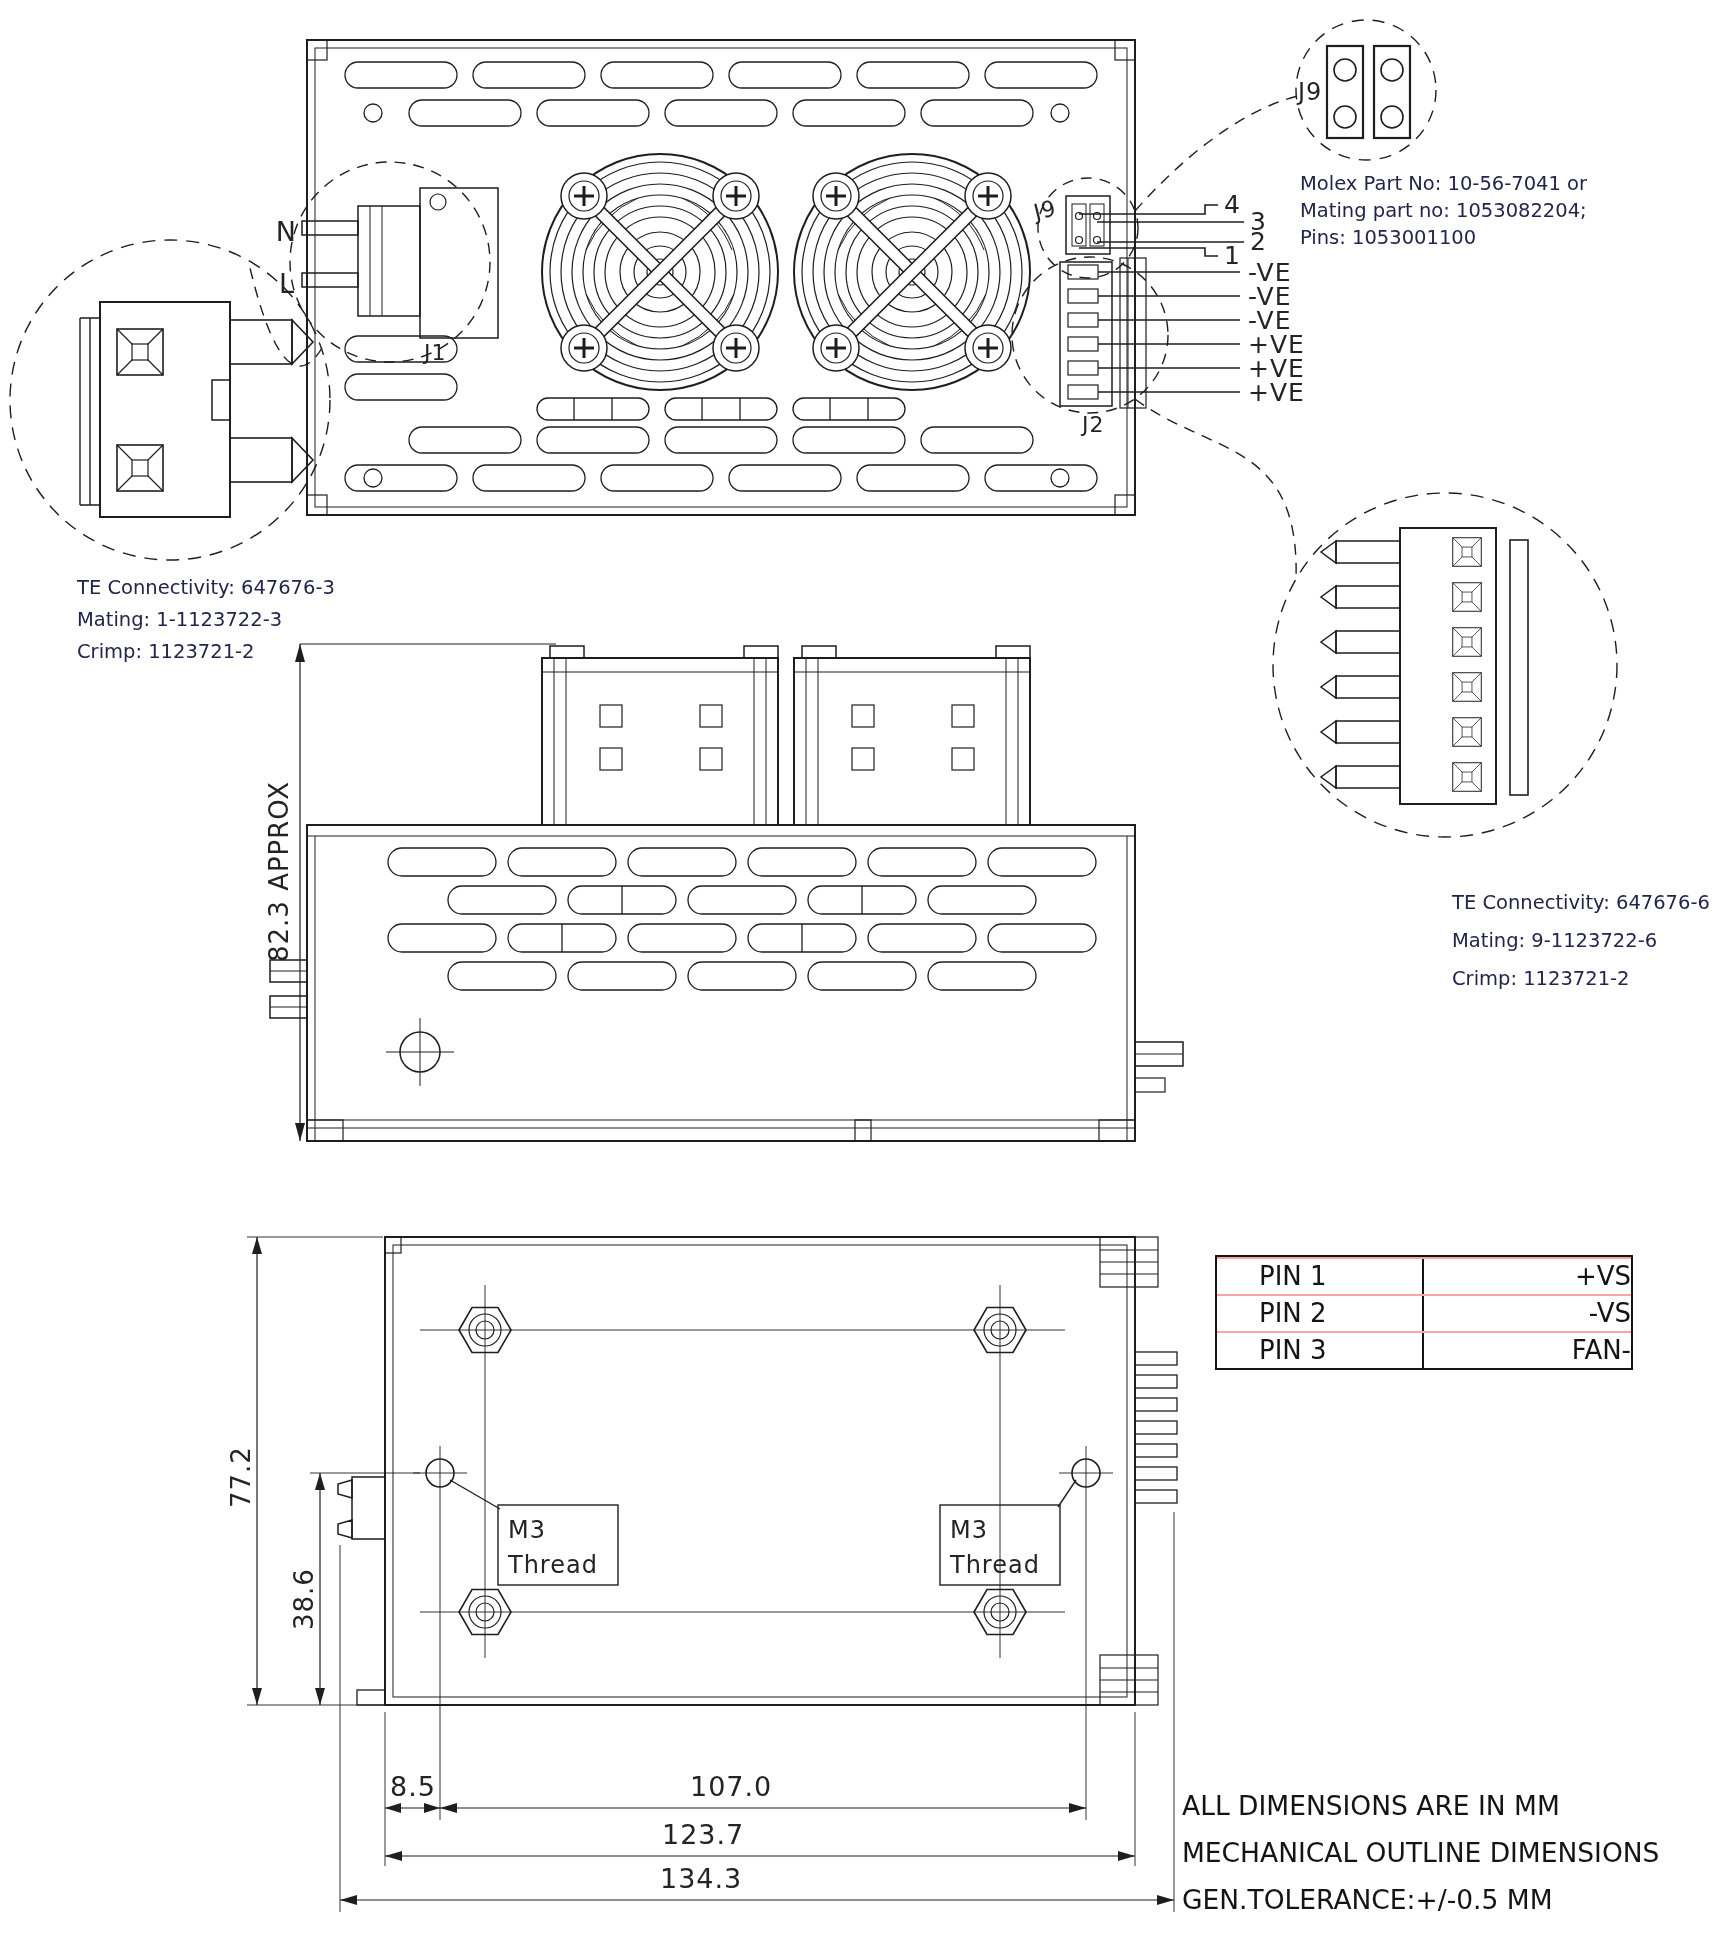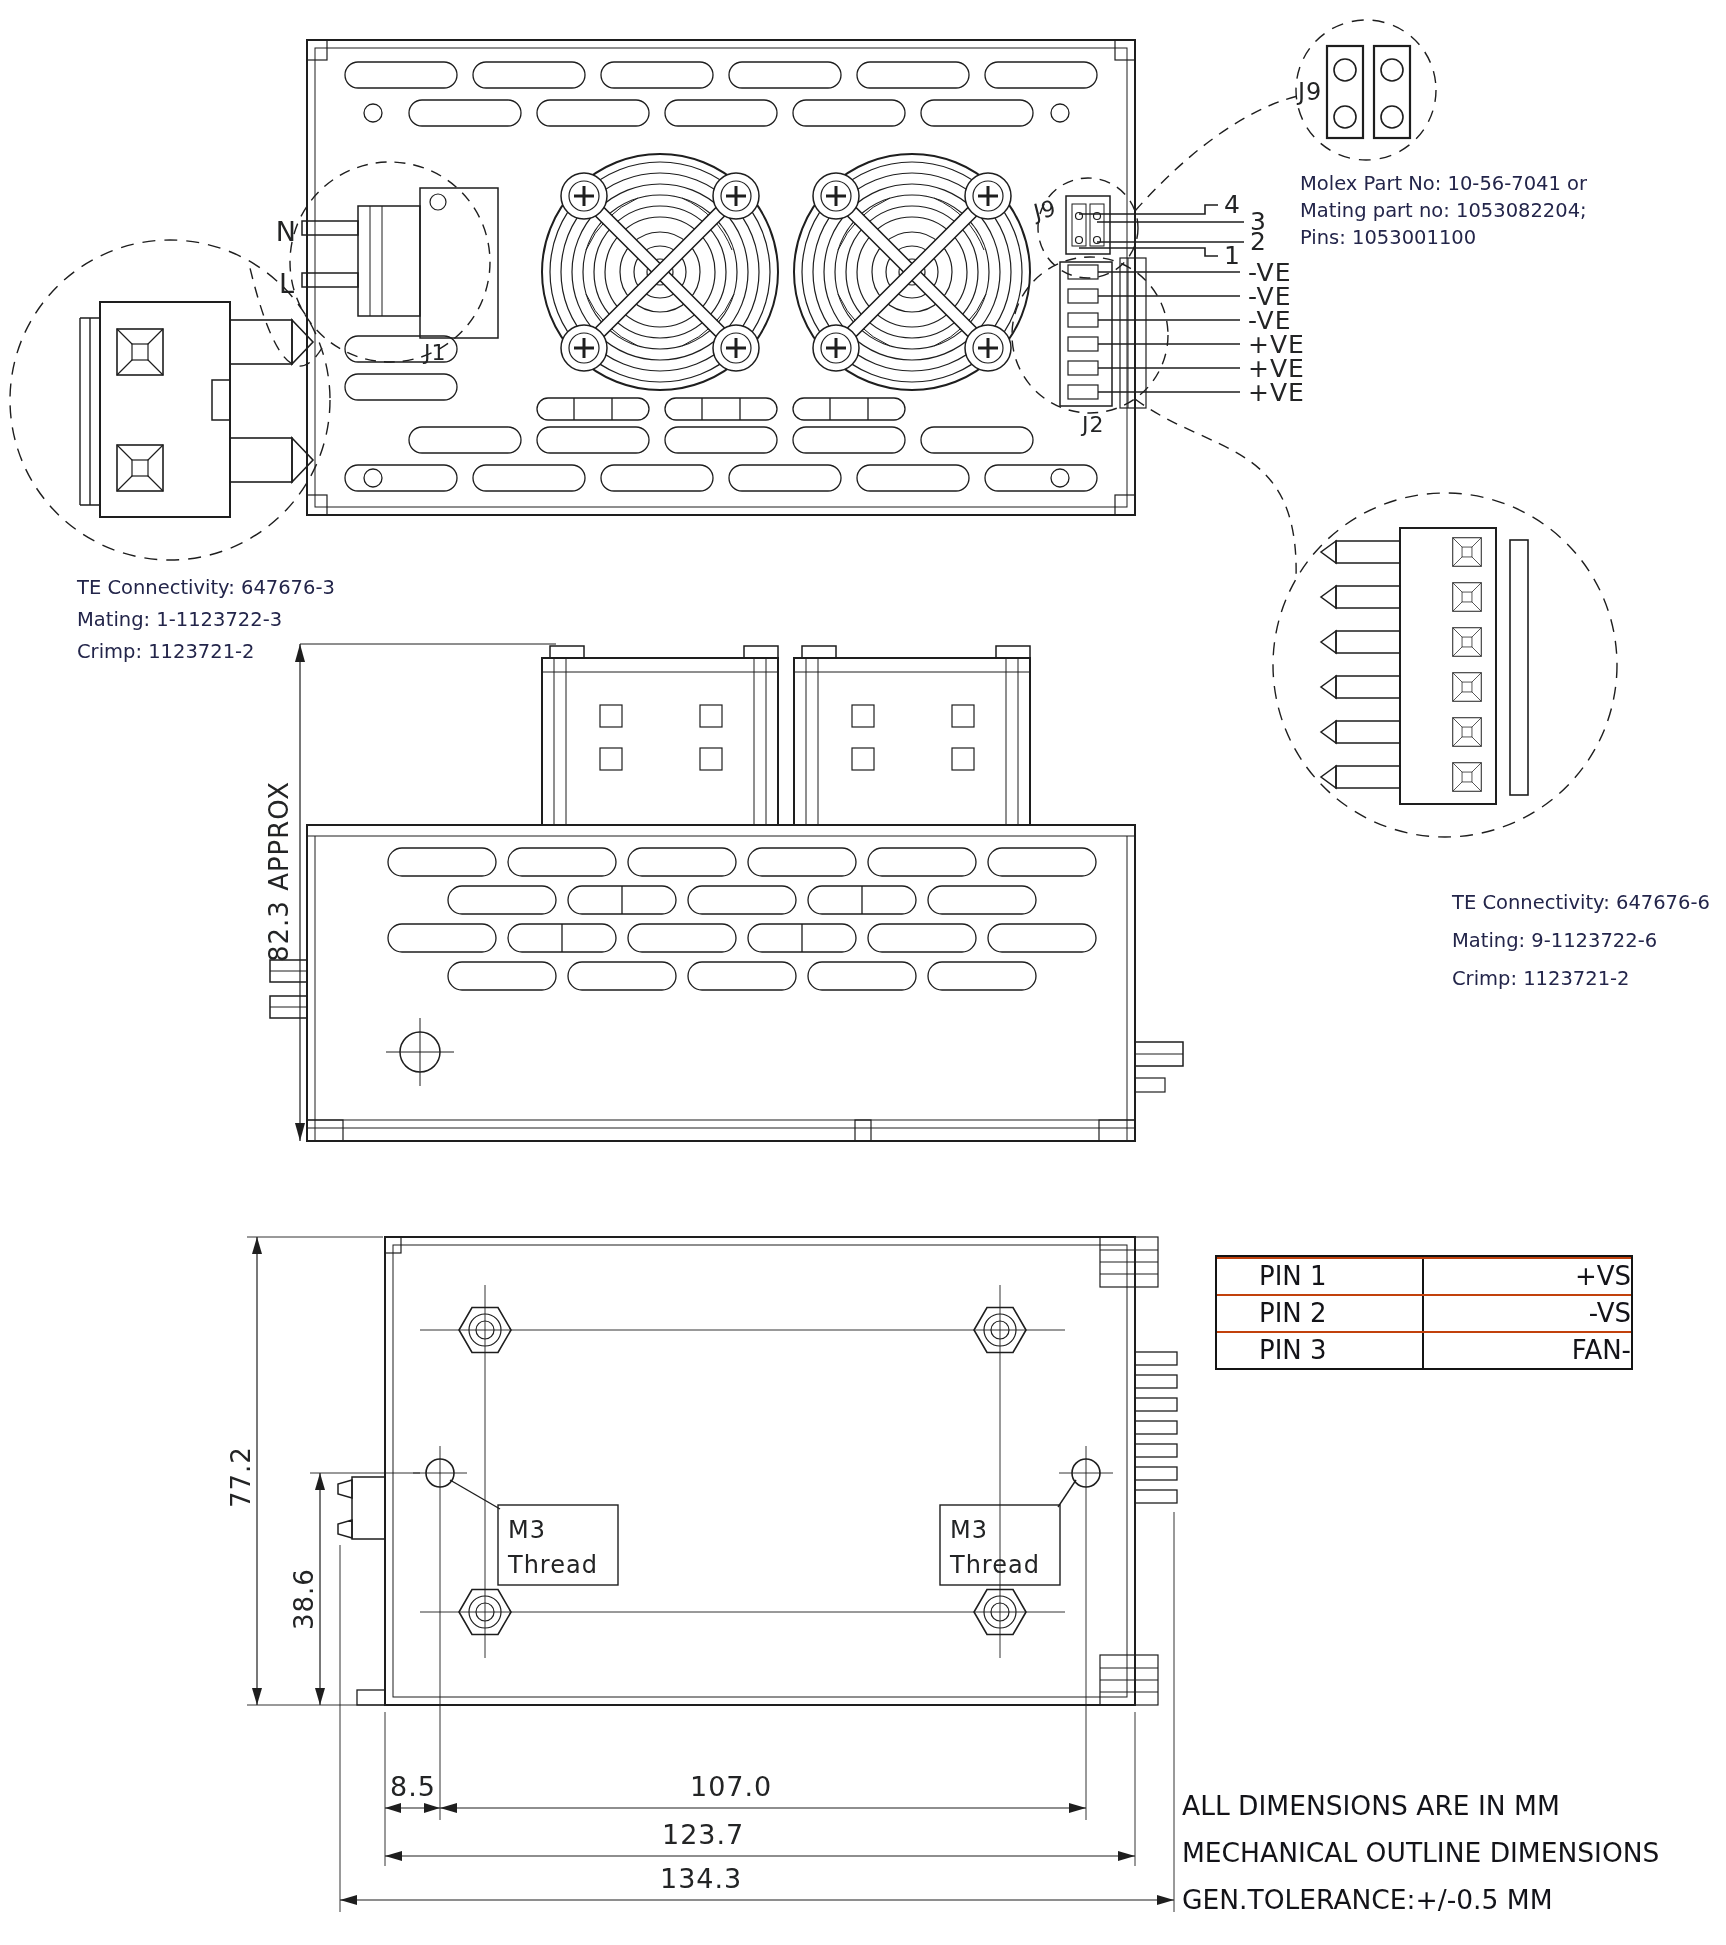--- a/index.html
+++ b/index.html
@@ -9,21 +9,21 @@
   svg text{fill:#232425;}
   .cad{font-family:"DejaVu Sans",sans-serif;letter-spacing:1px;fill:#232425;}
   .annot{position:absolute;color:#23254a;font-size:19.5px;font-family:"DejaVu Sans",sans-serif;}
   .annot div{white-space:nowrap;}
   .te-left div{line-height:32px;}
   .molex div{line-height:27px;}
   .te-right div{line-height:38px;}
   .sig-table{position:absolute;left:1215px;top:1255px;width:414px;border:2px solid #141414;
              color:#131318;background:#fff;}
   .sig-title{height:58px;line-height:58px;text-align:center;font-size:26px;}
-  .sig-row{display:flex;border-top:2px solid #c2410c;height:35px;line-height:35px;font-size:26px;}
+  .sig-row{display:flex;border-top:2px solid #fca5a5;height:35px;line-height:35px;font-size:26px;}
   .sig-pin{width:207px;padding-left:42px;box-sizing:border-box;border-right:2px solid #141414;}
   .sig-val{flex:1;text-align:right;}
   .notes{position:absolute;left:1182px;top:1782px;color:#131318;font-size:26.5px;}
   .notes div{line-height:47px;white-space:nowrap;}
 </style>
 </head>
 <body>
 
 <div class="canvas">
 

